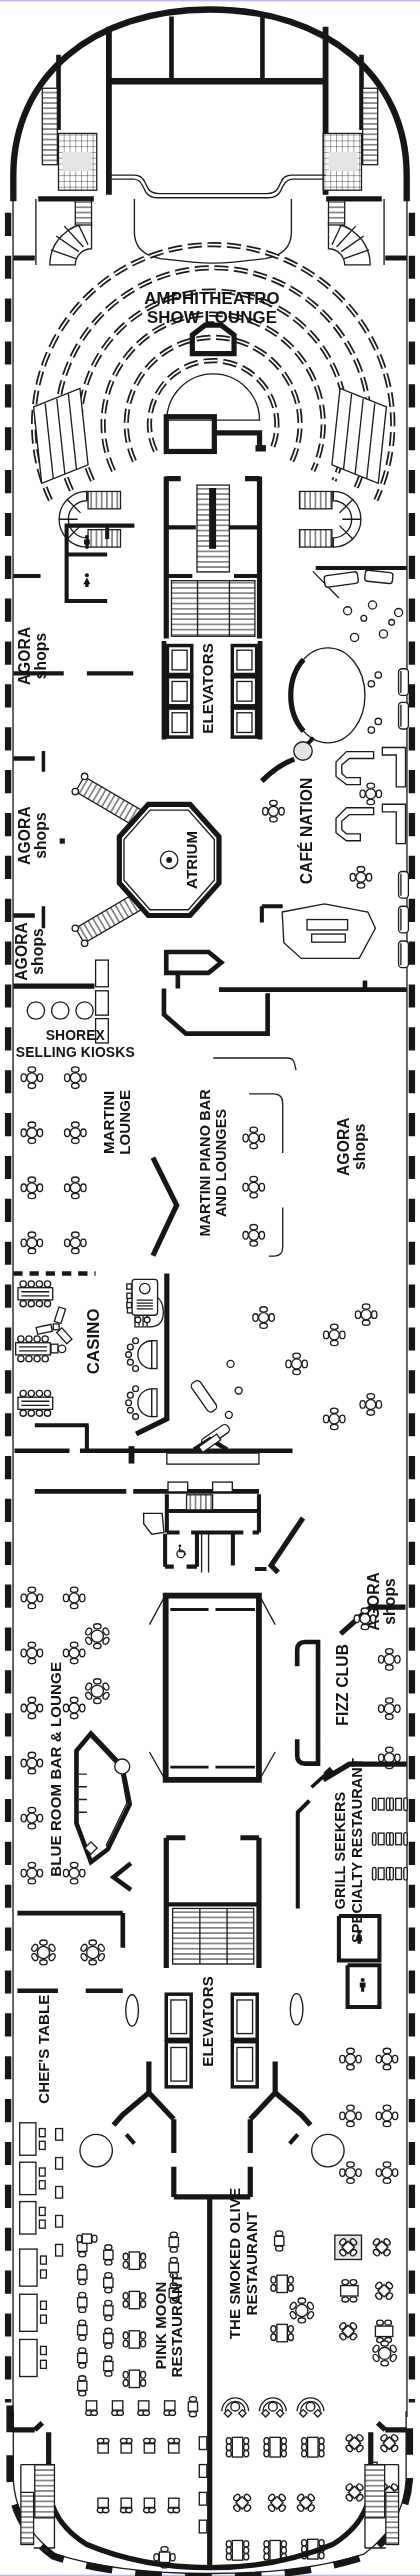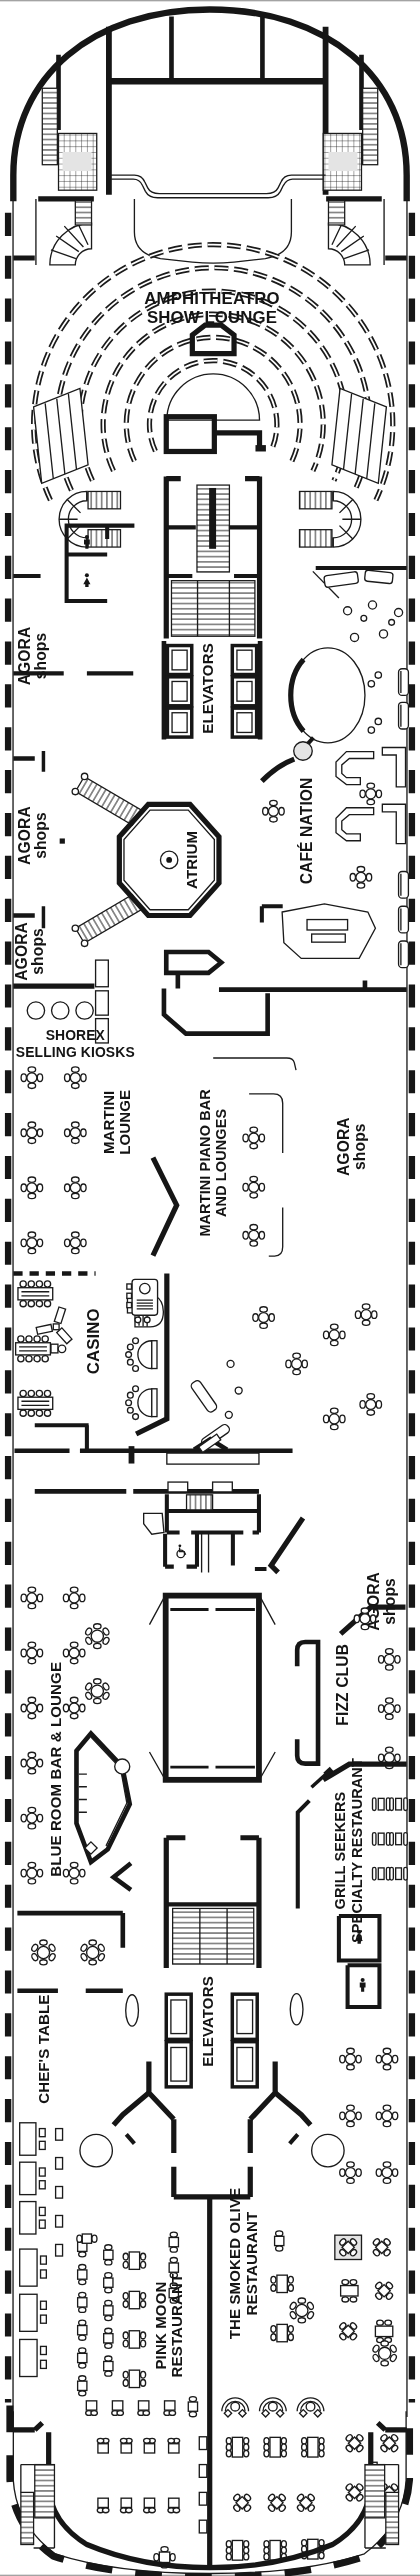--- a/index.html
+++ b/index.html
@@ -1,16 +1,16 @@
 <!DOCTYPE html>
 <html style="font-size:9.3px"><head>
 <meta charset="utf-8">
 <style>
   html,body{margin:0;padding:0;background:#ffffff;}
-  .plan{width:420px;height:2576px;position:relative;background:#a3a3a3;}
+  .plan{width:420px;height:2576px;position:relative;background:#c4b5fd;}
   svg{display:block}
   .wall{stroke:#161616;stroke-width:8;fill:none;stroke-linecap:butt;stroke-linejoin:miter}
   .w10{stroke-width:10}.w9{stroke-width:9}.w7{stroke-width:7}.w6{stroke-width:6}.w5{stroke-width:5}
   .thin{stroke:#1b1b1b;stroke-width:2.3;fill:#fff}
   .thino{stroke:#1b1b1b;stroke-width:2.3;fill:none}
   .blk{fill:#161616;stroke:none}
   .shade{fill:#e4e4e4;stroke:none}
   .stairH{fill:url(#treadH);stroke:#1b1b1b;stroke-width:2.2}
   .stairV{fill:url(#treadV);stroke:#1b1b1b;stroke-width:2.2}
   .gridp{fill:url(#grid8);stroke:#1b1b1b;stroke-width:2.2}

